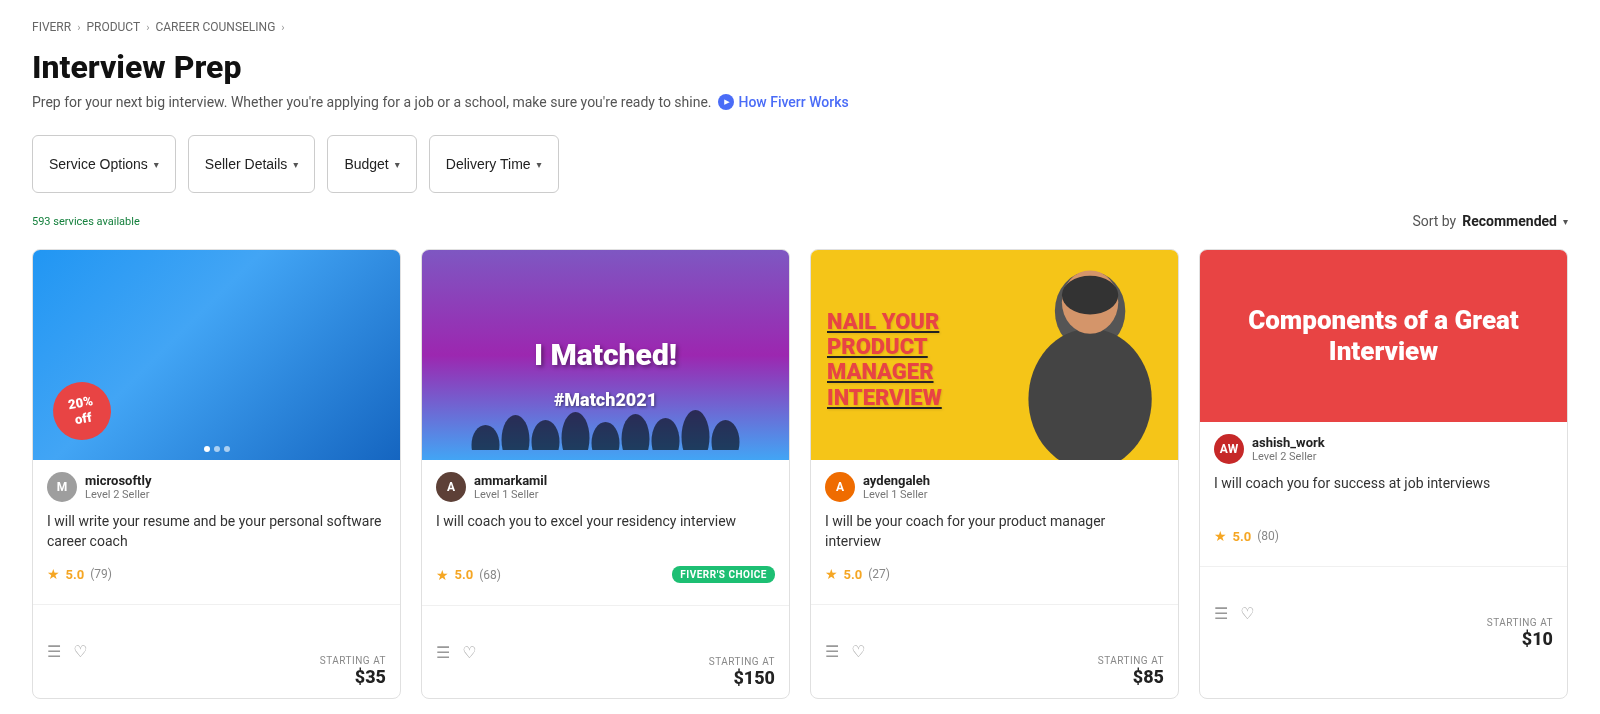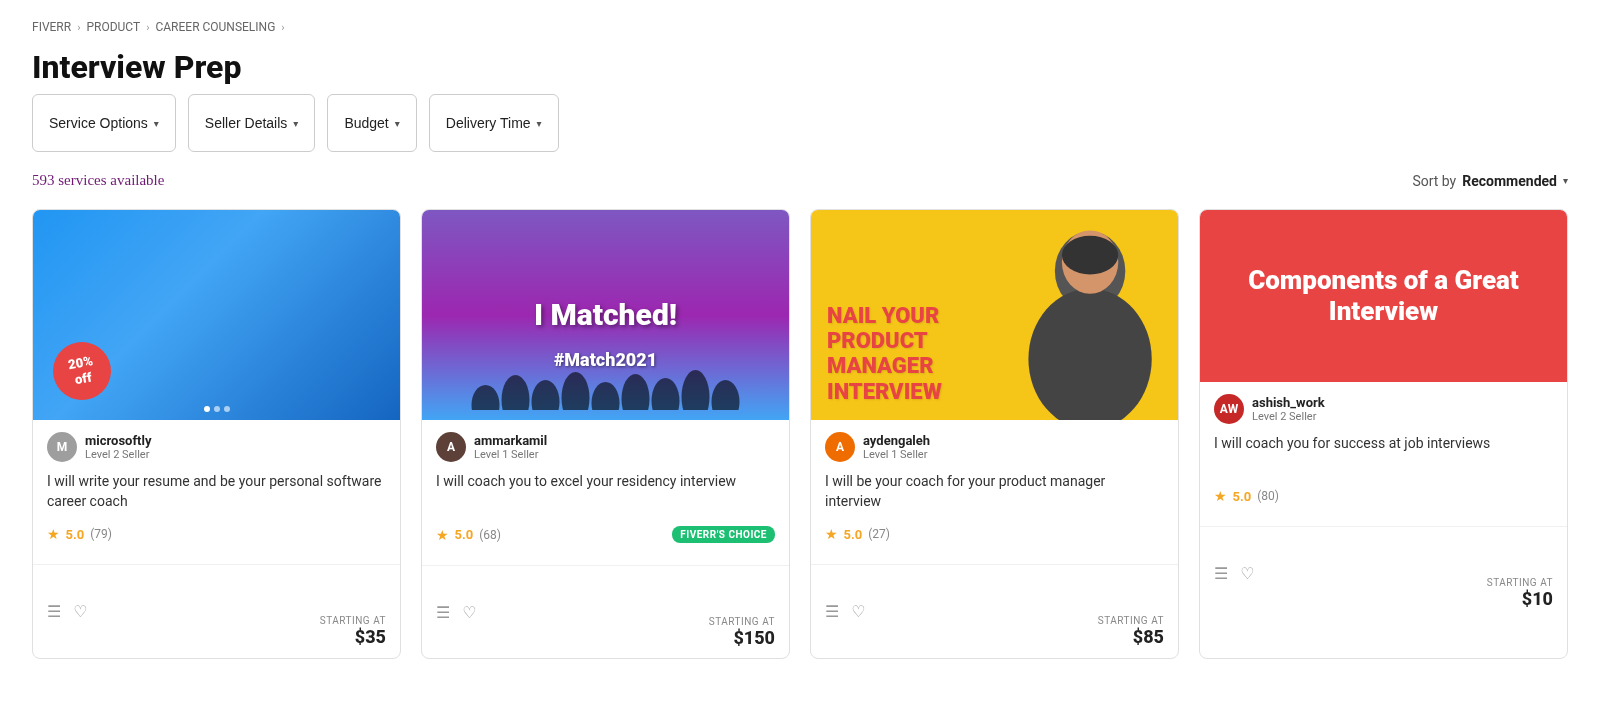--- a/index.html
+++ b/index.html
@@ -24,21 +24,21 @@
     .filter-btn { display: flex; align-items: center; gap: 6px; padding: 20px 16px; border: 1.5px solid #ccc; border-radius: 6px; background: #fff; font-size: 14px; cursor: pointer; color: #222; font-weight: 500; white-space: nowrap; }
     .filter-btn .chevron { font-size: 10px; color: #555; }
 
     .toggle-group { margin-left: auto; display: flex; align-items: center; gap: 24px; }
     .toggle-item { display: flex; align-items: center; gap: 8px; font-size: 14px; color: #333; }
     .toggle-switch { width: 36px; height: 20px; background: #ccc; border-radius: 10px; position: relative; cursor: pointer; transition: background 0.2s; }
     .toggle-switch::after { content: ''; position: absolute; width: 16px; height: 16px; background: #fff; border-radius: 50%; top: 2px; left: 2px; transition: left 0.2s; box-shadow: 0 1px 3px rgba(0,0,0,0.2); }
 
     
     .results-bar { display: flex; align-items: center; justify-content: space-between; margin-bottom: 20px; }
-    .results-count { font-size: 15px; color: #701a75; font-family: Liberation Serif, serif; }
+    .results-count { font-size: 11px; color: #15803d; }
     .sort-by { display: flex; align-items: center; gap: 6px; font-size: 14px; color: #555; cursor: pointer; }
     .sort-by strong { color: #222; font-weight: 700; }
     .sort-by .chevron { font-size: 10px; }
 
     
     .cards-grid { display: grid; grid-template-columns: repeat(4, 1fr); gap: 20px; }
 
     
     .card { border: 1px solid #e0e0e0; border-radius: 8px; overflow: hidden; background: #fff; cursor: pointer; transition: box-shadow 0.2s; }
 
@@ -83,20 +83,24 @@
   <nav class="breadcrumb">
     <a href="#">FIVERR</a>
     <span class="breadcrumb-sep">›</span>
     <a href="#">PRODUCT</a>
     <span class="breadcrumb-sep">›</span>
     <a href="#">CAREER COUNSELING</a>
     <span class="breadcrumb-sep">›</span>
   </nav>
 
   <h1 class="page-title">Interview Prep</h1>
+  <p class="page-subtitle">
+    <span>Prep for your next big interview. Whether you're applying for a job or a school, make sure you're ready to shine.</span>
+    &nbsp;<span class="play-icon"></span><a href="#" class="how-link">How Fiverr Works</a>
+  </p>
 
   <div class="filter-bar">
     <button class="filter-btn">
       <span>Service Options</span>
       <span class="chevron">▾</span>
     </button>
     <button class="filter-btn">
       <span>Seller Details</span>
       <span class="chevron">▾</span>
     </button>
@@ -202,21 +206,21 @@
         </div>
         <div class="price-info">
           <span class="starting-at">STARTING AT</span>
           <span class="price">$150</span>
         </div>
       </div>
     </div>
 
     <div class="card">
       <div class="card-img-3">
-        <div style="position:absolute;left:16px;top:24px;bottom:16px;width:55%;display:flex;flex-direction:column;justify-content:flex-end;">
+        <div style="position:absolute;left:16px;top:24px;bottom:16px;width:55%;display:flex;flex-direction:column;justify-content:center;text-decoration:underline;">
           <span style="color:#e84444;font-weight:900;font-size:22px;line-height:1.15;text-transform:uppercase;text-shadow:1px 1px 2px rgba(0,0,0,0.1);">NAIL YOUR PRODUCT MANAGER INTERVIEW</span>
         </div>
         <div style="position:absolute;right:0;top:0;width:48%;height:100%;overflow:hidden;">
           <svg viewBox="0 0 200 220" width="100%" height="100%" style="display:block;">
             <ellipse cx="100" cy="60" rx="40" ry="45" fill="#555"></ellipse>
             <ellipse cx="100" cy="160" rx="70" ry="80" fill="#444"></ellipse>
             <ellipse cx="100" cy="50" rx="32" ry="36" fill="#d4956a"></ellipse>
             <ellipse cx="100" cy="42" rx="32" ry="22" fill="#333"></ellipse>
           </svg>
         </div>

